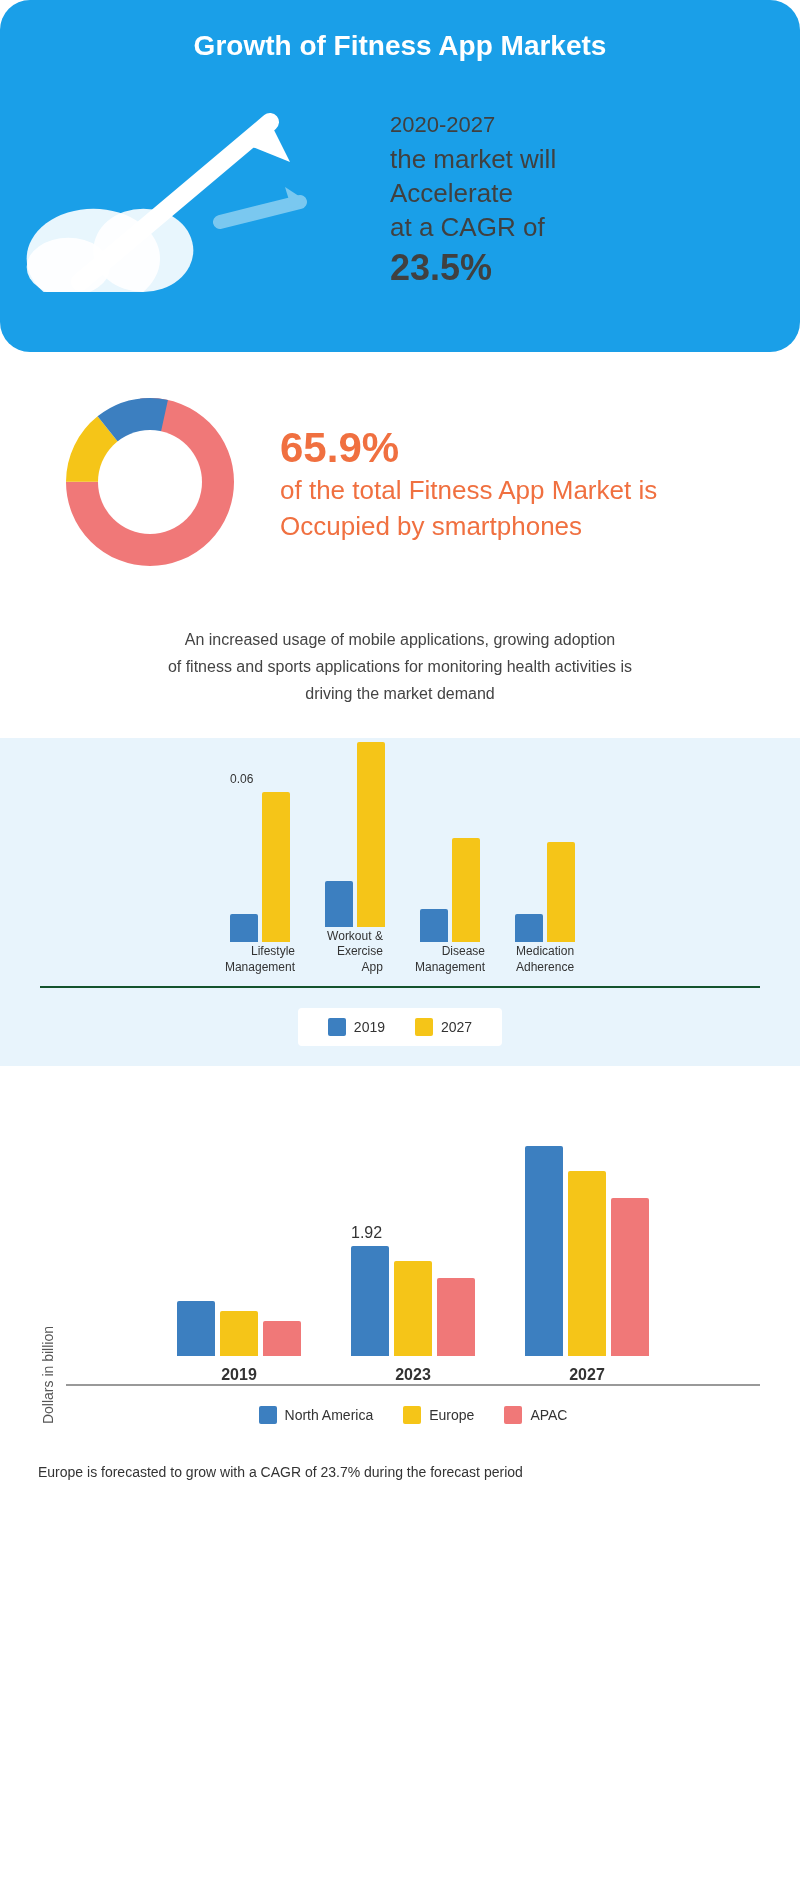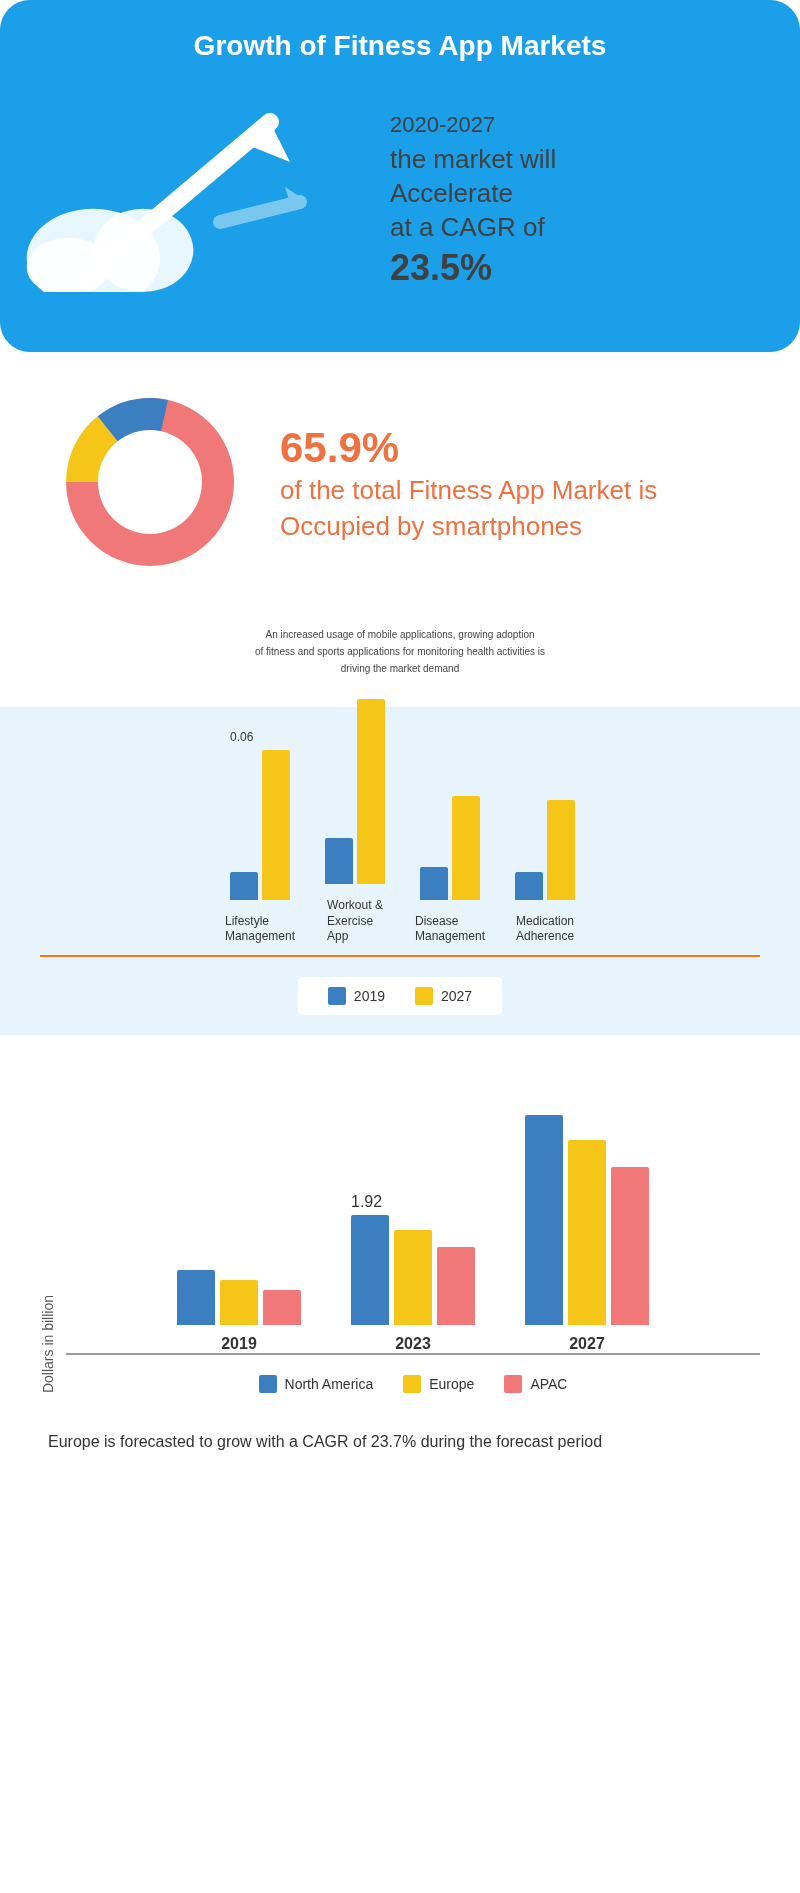--- a/index.html
+++ b/index.html
@@ -80,42 +80,42 @@
     }
 
     
     .para-section {
       background: #fff;
       padding: 10px 80px 30px;
       text-align: center;
     }
     .para-text {
       color: #444;
-      font-size: 10px;
+      font-size: 16px;
       line-height: 1.7;
     }
 
     
     .bar-section-1 {
       background: #e8f4fc;
       padding: 30px 40px 20px;
     }
     .chart1-container {
       display: flex;
       flex-direction: column;
       align-items: center;
     }
     .chart1-bars {
       display: flex;
       align-items: flex-end;
       gap: 30px;
       height: 220px;
       padding-bottom: 10px;
       position: relative;
-      border-bottom: 2px solid #f97316;
+      border-bottom: 2px solid #14532d;
       width: 100%;
       justify-content: center;
     }
     .bar-group {
       display: flex;
       flex-direction: column;
       align-items: center;
       gap: 2px;
     }
     .bar-pair {
@@ -134,22 +134,22 @@
       font-size: 12px;
       color: #333;
       position: absolute;
       top: -20px;
       left: 0;
       white-space: nowrap;
     }
     .bar-group-label {
       font-size: 12px;
       color: #333;
-      text-align: left;
-      margin-top: 12px;
+      text-align: right;
+      margin-top: 0;
       max-width: 90px;
       line-height: 1.3;
     }
     .legend {
       display: flex;
       gap: 30px;
       margin-top: 20px;
       justify-content: center;
       background: #fff;
       padding: 10px 30px;
@@ -232,22 +232,22 @@
       color: #333;
       white-space: nowrap;
     }
     .chart2-legend {
       display: flex;
       gap: 30px;
       margin-top: 20px;
       justify-content: center;
     }
     .footnote {
-      padding: 20px 48px;
-      font-size: 16px;
+      padding: 20px 38px;
+      font-size: 14px;
       color: #333;
       text-align: left;
     }
   </style>
 </head>
 <body>
 
 <div class="hero">
   <div class="hero-title">Growth of Fitness App Markets</div>
   <div class="hero-content">

